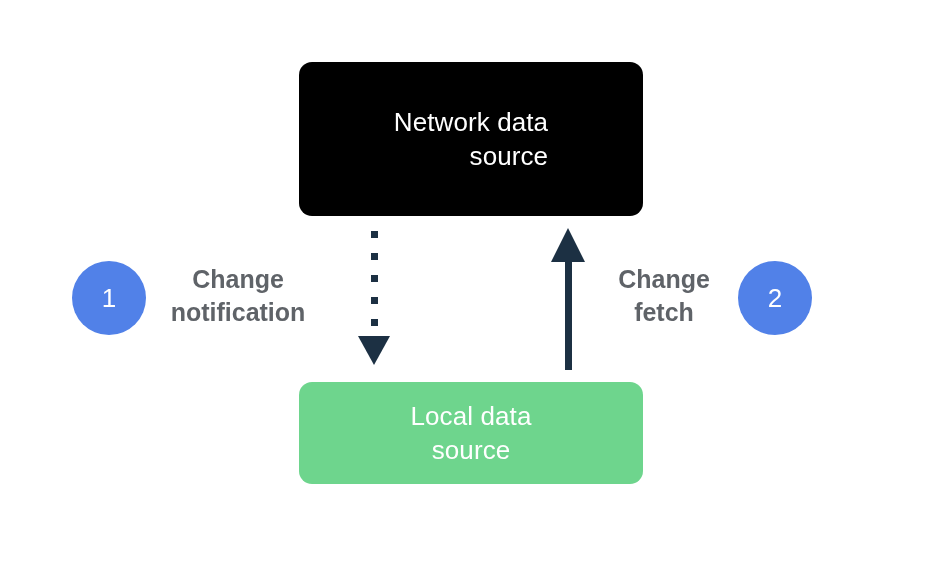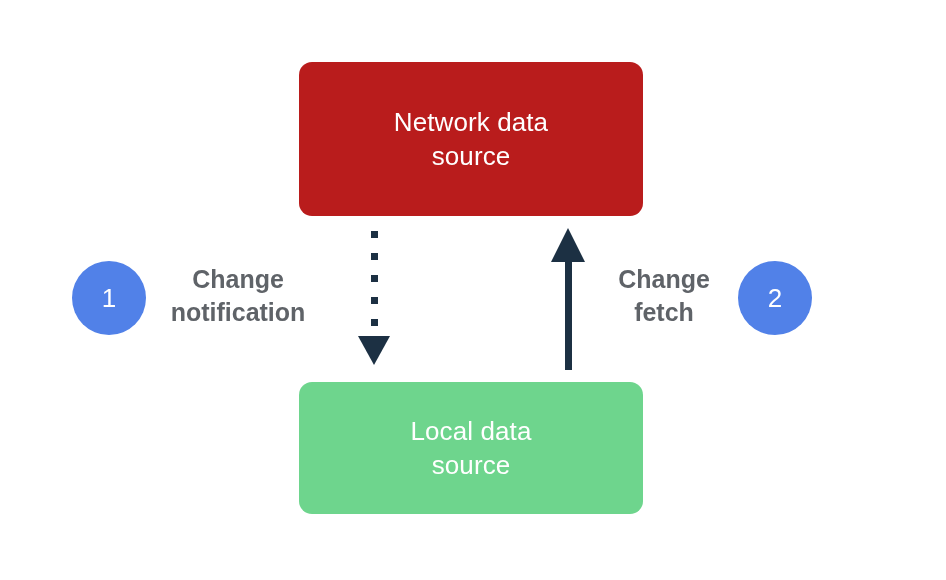--- a/index.html
+++ b/index.html
@@ -39,21 +39,21 @@
   #network-box {
     left: 299px;
     top: 62px;
     width: 344px;
     height: 154px;
   }
   #local-box {
     left: 299px;
     top: 382px;
     width: 344px;
-    height: 132px;
+    height: 102px;
   }
 
   
   .step-circle {
     position: absolute;
     width: 74px;
     height: 74px;
     border-radius: 50%;
     display: flex;
     align-items: center;
@@ -95,21 +95,21 @@
     width: 946px;
     height: 580px;
     pointer-events: none;
   }
 </style>
 </head>
 <body>
 
 <div id="canvas" style="background: rgb(255, 255, 255);">
 
-  <div id="network-box" class="node-box" title="network-data-source" style="background: #b91c1c; color: rgb(255, 255, 255);">Network data
+  <div id="network-box" class="node-box" title="network-data-source" style="background: #000000; color: rgb(255, 255, 255); text-align: right;">Network data
 source</div>
 
   <div id="local-box" class="node-box" title="local-data-source" style="background: rgb(110, 213, 141); color: rgb(255, 255, 255);">Local data
 source</div>
 
   <svg class="arrow-layer" viewBox="0 0 946 580" xmlns="http://www.w3.org/2000/svg">
 
     <g>
       <rect x="371" y="231" width="7" height="7" fill="#1c3043"></rect>
       <rect x="371" y="253" width="7" height="7" fill="#1c3043"></rect>

